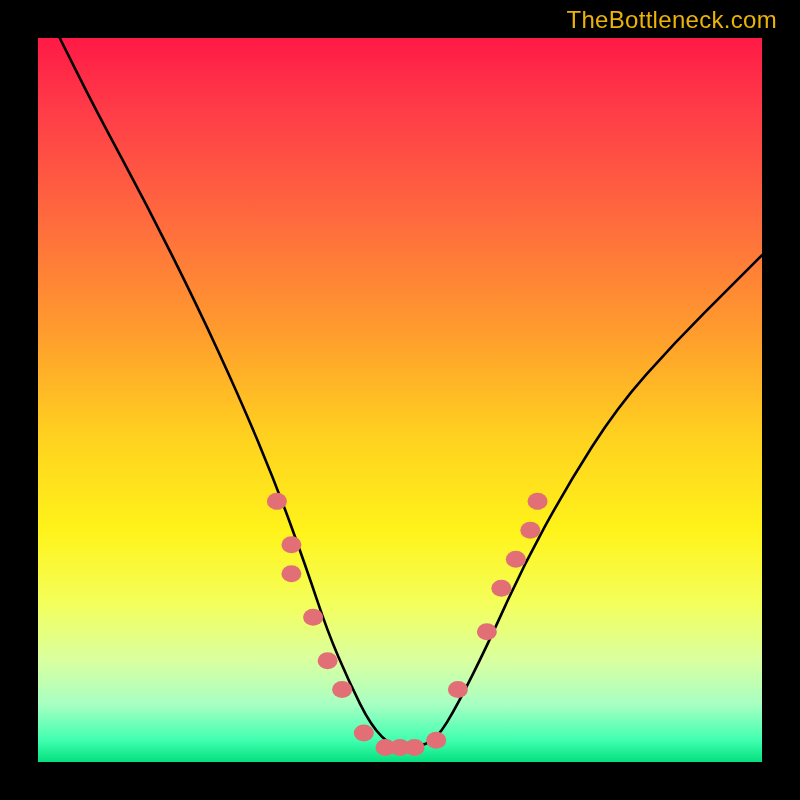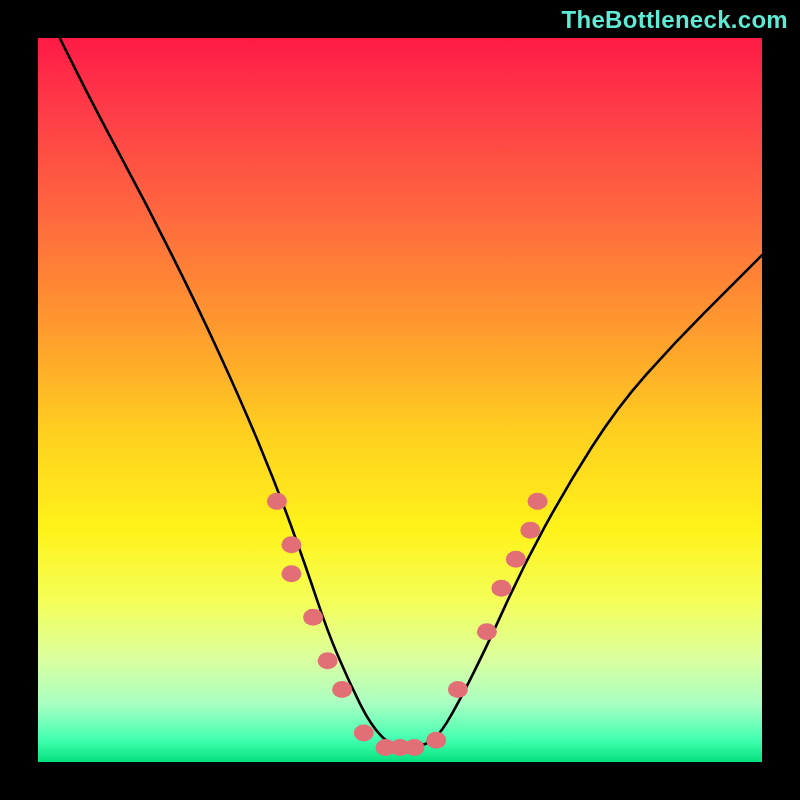--- a/index.html
+++ b/index.html
@@ -35,24 +35,24 @@
       #f4ff5a 78%,
       #d9ffa0 86%,
       #a8ffc3 92%,
       #40ffb0 97%,
       #05e07e 100%
     );
   }
   .watermark {
     position: absolute;
     top: 6px;
-    right: 12px;
-    color: #5eead4;
+    right: 23px;
+    color: #eab308;
     font-size: 24px;
-    font-weight: 700;
+    font-weight: 400;
     letter-spacing: 0.3px;
   }
   svg.curve {
     position: absolute;
     top: 0;
     left: 0;
     width: 724px;
     height: 724px;
   }
 </style>

